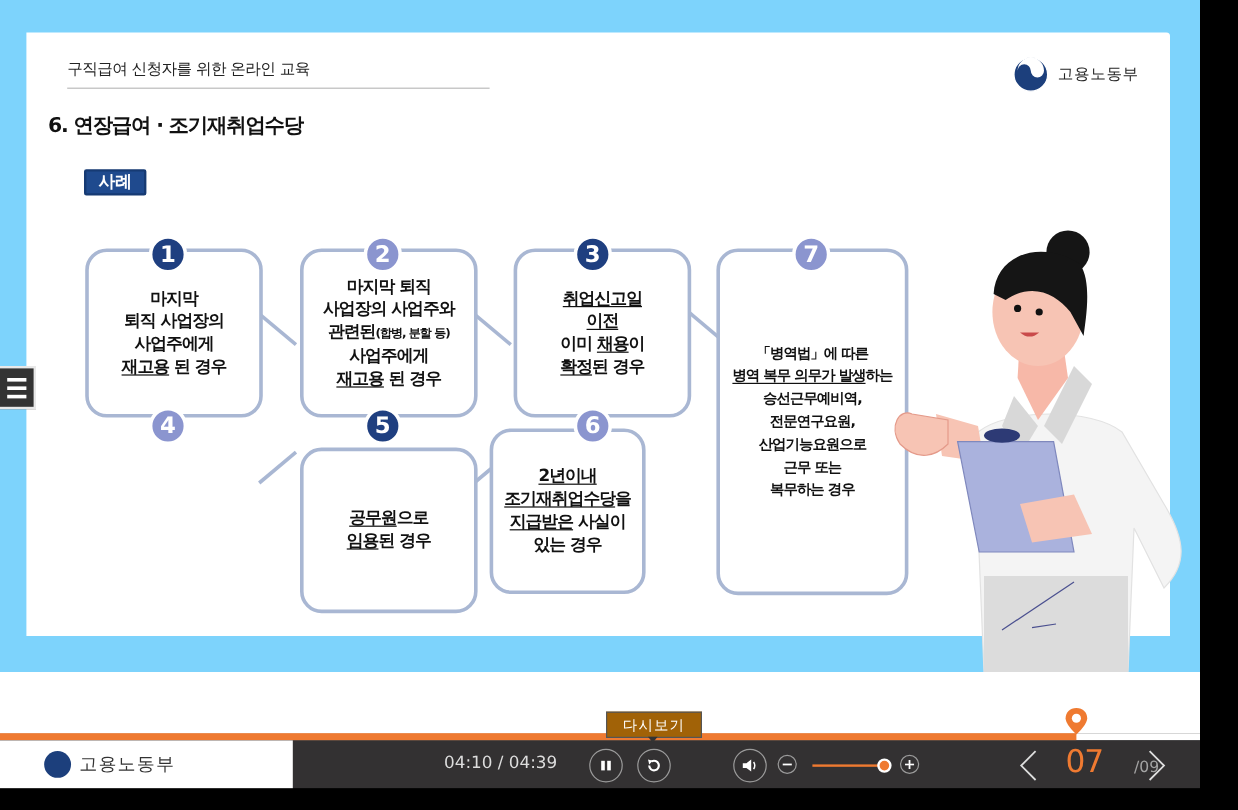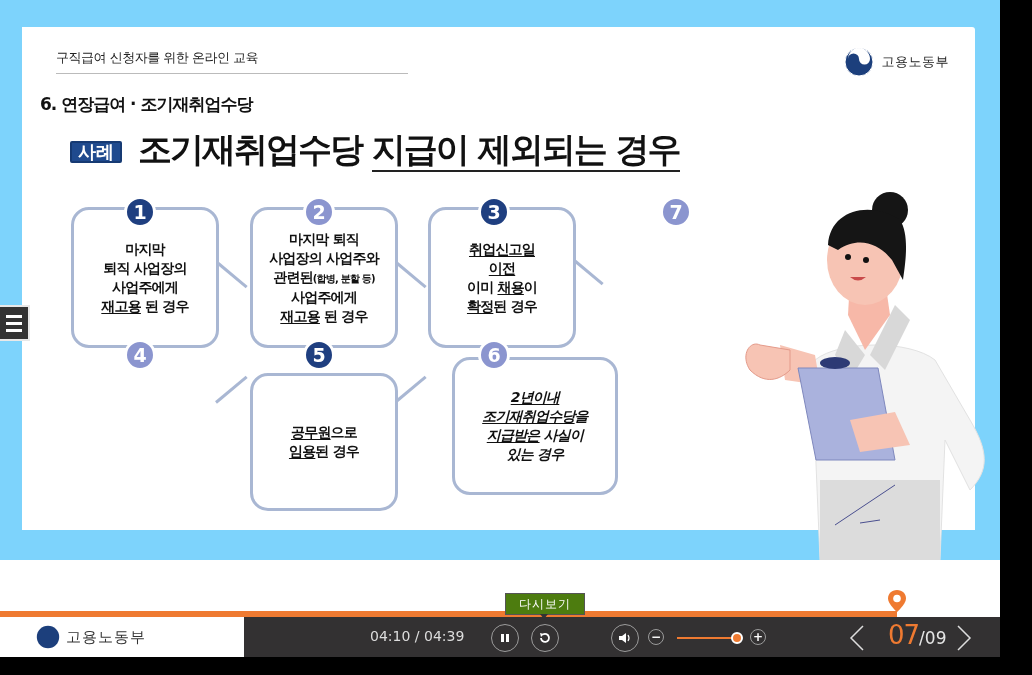--- a/index.html
+++ b/index.html
@@ -11,21 +11,21 @@
 
   .course-title { position: absolute; left: 34px; top: 22px; font-size: 13px; color: #222; letter-spacing: -0.5px; }
   .course-rule { position: absolute; left: 34px; top: 46px; width: 352px; height: 1px; background: #bbb; }
   .section-title { position: absolute; left: 18px; top: 56px; font-size: 17px; font-weight: bold; color: #111; letter-spacing: -1px; margin-top: 10px; }
 
   .ministry-logo { position: absolute; right: 26px; top: 20px; display: flex; align-items: center; gap: 8px; }
   .taeguk { width: 30px; height: 30px; border-radius: 50%; position: relative; overflow: hidden; background: #fff; }
   .taeguk svg { width: 30px; height: 30px; display: block; }
   .ministry-name { font-size: 13px; color: #222; letter-spacing: 0.5px; }
 
-  .case-badge { position: absolute; left: 48px; top: 114px; width: 52px; height: 22px; background: #1f4a8e; border: 2px solid #163a73; color: #fff; font-size: 18px; font-weight: bold; display: flex; align-items: center; justify-content: center; border-radius: 2px; }
+  .case-badge { position: absolute; left: 48px; top: 114px; width: 52px; height: 22px; background: #1f4a8e; border: 2px solid #163a73; color: #fff; font-size: 14px; font-weight: bold; display: flex; align-items: center; justify-content: center; border-radius: 2px; }
   .headline { position: absolute; left: 116px; top: 100px; font-size: 34px; font-weight: bold; color: #111; letter-spacing: -2px; white-space: nowrap; }
   .headline .ul { border-bottom: 2px solid #222; padding-bottom: 1px; }
 
   .card { position: absolute; border: 3px solid #a9b7d3; border-radius: 18px; background: #fff; display: flex; align-items: center; justify-content: center; text-align: center; }
   .card-text { font-size: 14px; line-height: 19px; color: #111; letter-spacing: -0.8px; font-weight: bold; }
   .card-text .u { text-decoration: underline; text-underline-offset: 2px; }
   .card-text .small { font-size: 10px; }
   .num { position: absolute; width: 32px; height: 32px; border-radius: 50%; color: #fff; font-weight: bold; font-size: 19px; display: flex; align-items: center; justify-content: center; border: 3px solid #fff; box-shadow: 0 0 0 0 transparent; }
   .num.dark { background: #1f3f80; }
   .num.light { background: #8b95cf; }
@@ -35,38 +35,38 @@
   .character { position: absolute; left: 720px; top: 180px; width: 275px; height: 380px; }
 
   .menu-btn { position: absolute; left: 0; top: 305px; width: 30px; height: 36px; background: #333; border: 2px solid #e8e8e8; border-left: none; display: flex; flex-direction: column; justify-content: center; gap: 4px; padding-left: 6px; }
   .menu-btn span { display: block; width: 16px; height: 3px; background: #fff; }
 
   .white-gap { position: absolute; left: 0; top: 560px; width: 1000px; height: 51px; background: #fff; }
   .progress-track { position: absolute; left: 0; top: 611px; width: 1000px; height: 6px; background: #fff; }
   .progress-fill { position: absolute; left: 0; top: 611px; width: 897px; height: 6px; background: #ef7a31; }
   .progress-pin { position: absolute; left: 887px; top: 589px; width: 20px; height: 24px; }
 
-  .tooltip { position: absolute; left: 505px; top: 593px; width: 80px; height: 22px; background: #4d7c0f; border: 1px solid #555; color: #fff; font-size: 12px; display: flex; align-items: center; justify-content: center; letter-spacing: 1px; z-index: 3; }
+  .tooltip { position: absolute; left: 505px; top: 593px; width: 80px; height: 22px; background: #a16207; border: 1px solid #555; color: #fff; font-size: 12px; display: flex; align-items: center; justify-content: center; letter-spacing: 1px; z-index: 3; }
   .tooltip::after { content: ""; position: absolute; left: 34px; bottom: -5px; border-left: 4px solid transparent; border-right: 4px solid transparent; border-top: 5px solid #333; }
 
   .controlbar { position: absolute; left: 0; top: 617px; width: 1000px; height: 40px; background: #333132; }
   .brand-area { position: absolute; left: 0; top: 0; width: 244px; height: 40px; background: #fff; display: flex; align-items: center; padding-left: 36px; gap: 6px; }
   .brand-area .taeguk { width: 24px; height: 24px; }
   .brand-area .taeguk svg { width: 24px; height: 24px; }
   .brand-name { font-size: 15px; color: #333; letter-spacing: 1px; }
 
   .time { position: absolute; left: 370px; top: 11px; color: #ddd; font-size: 14px; }
   .round-btn { position: absolute; top: 7px; width: 28px; height: 28px; border-radius: 50%; border: 1.5px solid #9b9b9b; display: flex; align-items: center; justify-content: center; color: #fff; }
   .small-btn { position: absolute; top: 12px; width: 16px; height: 16px; border-radius: 50%; border: 1.5px solid #9b9b9b; color: #fff; display: flex; align-items: center; justify-content: center; font-size: 12px; font-weight: bold; line-height: 1; }
   .vol-track { position: absolute; left: 677px; top: 20px; width: 60px; height: 2px; background: #ef7a31; }
   .vol-knob { position: absolute; left: 731px; top: 15px; width: 12px; height: 12px; border-radius: 50%; background: #ef7a31; border: 2px solid #fff; }
 
   .nav-prev, .nav-next { position: absolute; top: 6px; width: 18px; height: 30px; }
   .page-indicator { position: absolute; left: 888px; top: 3px; color: #ef7a31; font-size: 26px; letter-spacing: -1px; }
-  .page-indicator .total { color: #e5e5e5; font-size: 17px; letter-spacing: 0; }
+  .page-indicator .total { color: #a3a3a3; font-size: 13px; letter-spacing: 0; margin-left: 26px; }
 
   .bottom-black { position: absolute; left: 0; top: 657px; width: 1032px; height: 18px; background: #000; }
 </style>
 </head>
 <body>
 
 <div class="stage">
   <div class="slide">
 
     <div class="course-title">구직급여 신청자를 위한 온라인 교육</div>
@@ -80,21 +80,20 @@
           <path d="M4 12 A11 11 0 0 1 26 12 A5.5 5.5 0 0 1 15 12 A5.5 5.5 0 0 0 4 12 Z" fill="#fff"></path>
           <path d="M3 14 A12 12 0 0 1 27 14 A12 12 0 0 0 3 14 Z" fill="#fff"></path>
           <path d="M26 10 A12 12 0 0 1 18 27 A12 12 0 0 0 26 10 Z" fill="#d6262c"></path>
           <circle cx="15" cy="15" r="14" fill="none" stroke="#fff" stroke-width="1"></circle>
         </svg>
       </div>
       <span class="ministry-name">고용노동부</span>
     </div>
 
     <div class="case-badge">사례</div>
-    <div class="headline"><span>조기재취업수당 </span><span class="ul">지급이 제외되는 경우</span></div>
 
     <div class="connector" style="left:194px; top:233px; width:40px; transform:rotate(40deg);"></div>
     <div class="connector" style="left:194px; top:374px; width:40px; transform:rotate(-40deg);"></div>
     <div class="connector" style="left:373px; top:233px; width:40px; transform:rotate(40deg);"></div>
     <div class="connector" style="left:373px; top:374px; width:40px; transform:rotate(-40deg);"></div>
     <div class="connector" style="left:550px; top:230px; width:40px; transform:rotate(40deg);"></div>
 
     <div class="card" style="left:49px; top:180px; width:148px; height:141px;">
       <div class="card-text">
         <div>마지막</div>
@@ -129,30 +128,41 @@
     <div class="num light" style="left:102px; top:312px;">4</div>
 
     <div class="card" style="left:228px; top:346px; width:148px; height:138px;">
       <div class="card-text">
         <div><span class="u">공무원</span><span>으로</span></div>
         <div><span class="u">임용</span><span>된 경우</span></div>
       </div>
     </div>
     <div class="num dark" style="left:281px; top:312px;">5</div>
 
-    <div class="card" style="left:430px; top:330px; width:166px; height:138px;font-style:italic;">
+    <div class="card" style="left:386px; top:330px; width:130px; height:138px;">
       <div class="card-text">
         <div><span class="u">2년이내</span></div>
         <div><span class="u">조기재취업수당</span><span>을</span></div>
         <div><span class="u">지급받은</span><span> 사실이</span></div>
         <div>있는 경우</div>
       </div>
     </div>
     <div class="num light" style="left:456px; top:312px;">6</div>
 
+    <div class="card" style="left:575px; top:180px; width:160px; height:289px;">
+      <div class="card-text" style="font-size:12px; line-height:19px;">
+        <div>「병역법」에 따른</div>
+        <div><span class="u">병역 복무 의무가 발생</span><span>하는</span></div>
+        <div>승선근무예비역,</div>
+        <div>전문연구요원,</div>
+        <div>산업기능요원으로</div>
+        <div>근무 또는</div>
+        <div>복무하는 경우</div>
+      </div>
+    </div>
     <div class="num light" style="left:638px; top:169px;">7</div>
   </div>
 
   <svg class="character" viewBox="0 0 275 380">
 
     <path d="M95 180 C120 160 190 160 215 180 L250 240 C268 270 270 290 250 310 L225 260 L220 380 L100 380 L95 260 Z" fill="#f4f4f4" stroke="#e2e2e2"></path>
 
     <path d="M100 300 L220 300 L220 380 L100 380 Z" fill="#dcdcdc"></path>
     <line x1="115" y1="345" x2="175" y2="305" stroke="#4a4f8f" stroke-width="1"></line>
     <line x1="140" y1="343" x2="160" y2="340" stroke="#4a4f8f" stroke-width="1"></line>

